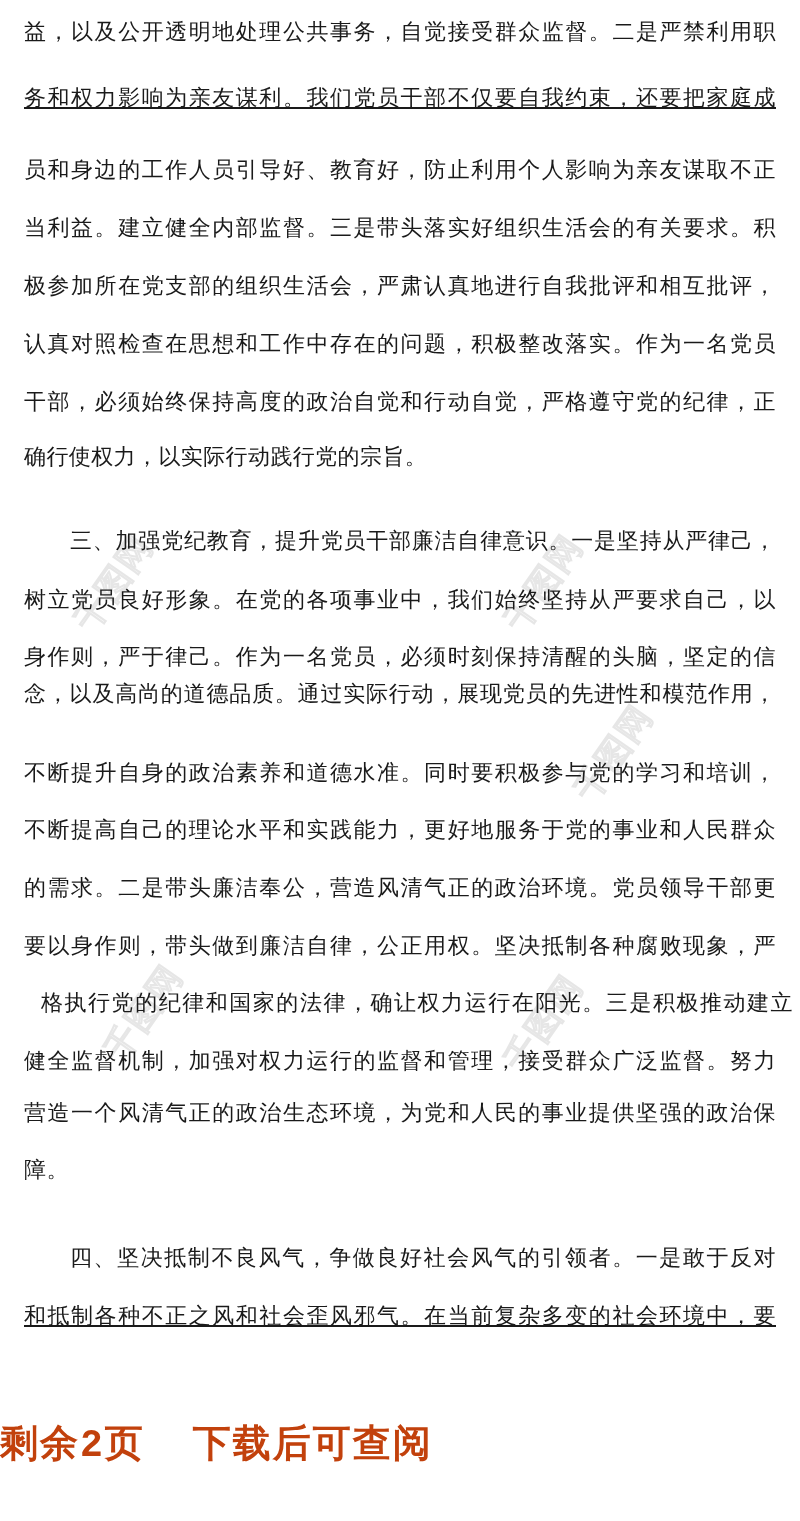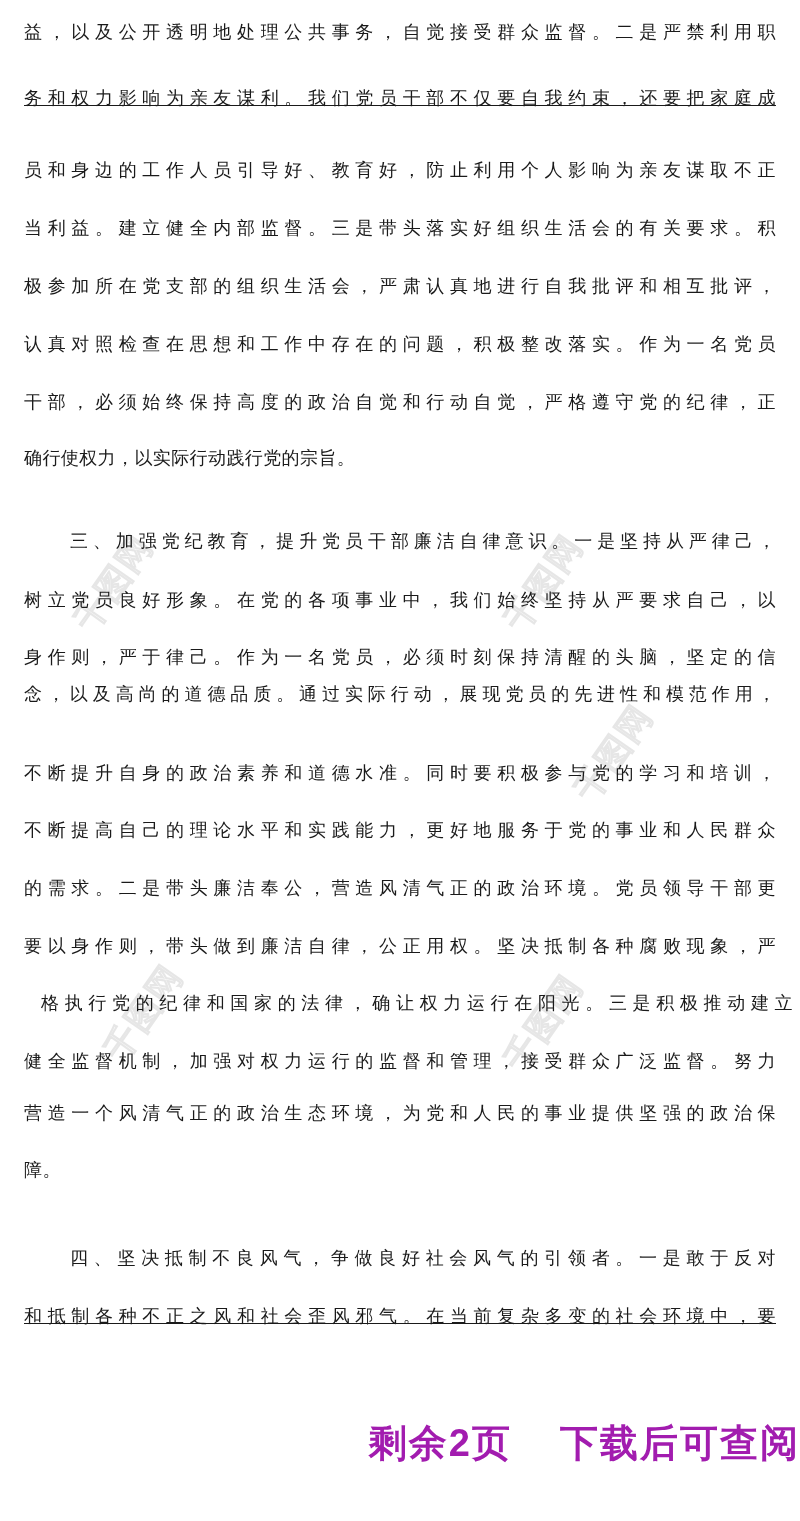--- a/index.html
+++ b/index.html
@@ -4,37 +4,37 @@
 <style>
   html, body { margin: 0; padding: 0; background: #ffffff; }
   body {
     width: 800px; height: 1521px; position: relative; overflow: hidden;
     font-family: "DejaVu Sans", "Liberation Sans", sans-serif;
     color: #1a1a1a;
   }
   .page { position: absolute; left: 0; top: 0; width: 800px; height: 1521px; }
   .line {
     position: absolute; left: 24px; width: 752px;
-    font-size: 18px; line-height: 28px; height: 28px;
+    font-size: 22px; line-height: 28px; height: 28px;
     white-space: nowrap; overflow: hidden;
     text-align: justify; text-align-last: justify;
     letter-spacing: 0.4px;
   }
   .line.last { text-align-last: left; }
   .line.indent { left: 70px; width: 706px; }
   .watermark {
     position: absolute; font-size: 34px; color: transparent;
     -webkit-text-stroke: 1px #e6e6e6; transform: rotate(-55deg);
     font-weight: bold; letter-spacing: 2px; pointer-events: none;
     white-space: nowrap;
   }
   .footer-note {
     position: absolute; left: 0; width: 800px; top: 1418px;
-    text-align: right; font-size: 38px; font-weight: bold; color: #a21caf;
-    font-family: Liberation Sans, sans-serif;
+    text-align: left; font-size: 38px; font-weight: bold; color: #c2410c;
+    font-family: Liberation Mono, monospace;
     letter-spacing: 2px;
   }
   .footer-note span { display: inline-block; }
   .footer-note .gap { width: 48px; }
 </style>
 </head>
 <body>
 
 <div class="page">
   <div class="watermark" style="left:60px; top:560px;">千图网</div>

